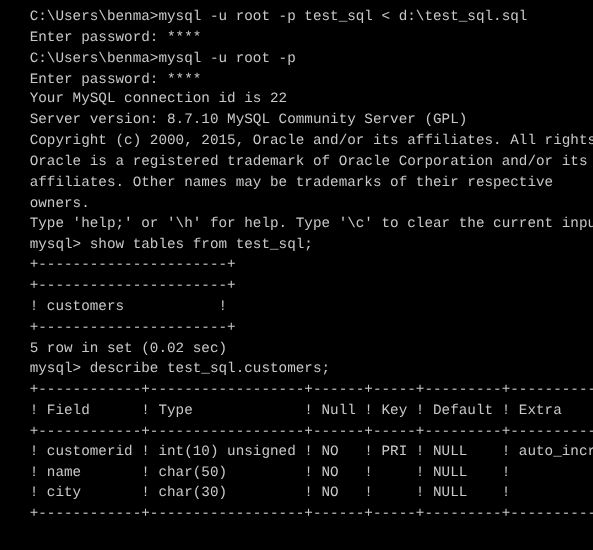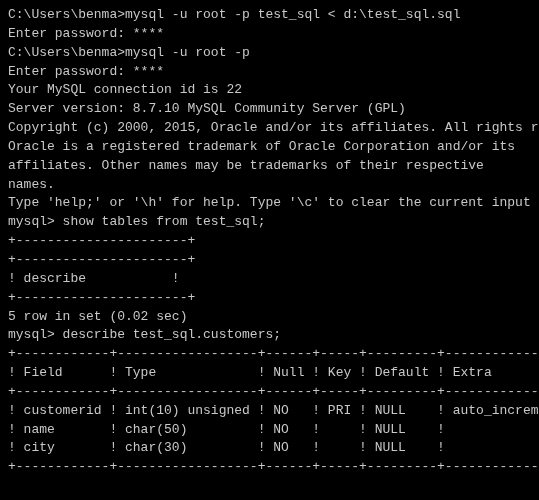--- a/index.html
+++ b/index.html
@@ -20,47 +20,48 @@
       overflow: hidden;
     }
 
     .terminal {
       width: 100%;
     }
 
     .line {
       white-space: pre;
       display: block;
+      margin-left: 19px;
     }
   </style>
 </head>
 <body>
 
 <div class="terminal">
   <div id="lines-container">
       <span class="line">C:\Users\benma&gt;mysql -u root -p test_sql &lt; d:\test_sql.sql</span>
       <span class="line">Enter password: ****</span>
       <span class="line"></span>
       <span class="line">C:\Users\benma&gt;mysql -u root -p</span>
       <span class="line">Enter password: ****</span>
       <span class="line">Your MySQL connection id is 22</span>
       <span class="line">Server version: 8.7.10 MySQL Community Server (GPL)</span>
       <span class="line"></span>
       <span class="line">Copyright (c) 2000, 2015, Oracle and/or its affiliates. All rights reserved.</span>
       <span class="line"></span>
       <span class="line">Oracle is a registered trademark of Oracle Corporation and/or its</span>
       <span class="line">affiliates. Other names may be trademarks of their respective</span>
-      <span class="line">names.</span>
+      <span class="line">owners.</span>
       <span class="line"></span>
       <span class="line">Type 'help;' or '\h' for help. Type '\c' to clear the current input statement.</span>
       <span class="line"></span>
       <span class="line">mysql&gt; show tables from test_sql;</span>
       <span class="line">+----------------------+</span>
       <span class="line">+----------------------+</span>
-      <span class="line">! describe           !</span>
+      <span class="line">! customers           !</span>
       <span class="line">+----------------------+</span>
       <span class="line">5 row in set (0.02 sec)</span>
       <span class="line"></span>
       <span class="line">mysql&gt; describe test_sql.customers;</span>
       <span class="line">+------------+------------------+------+-----+---------+----------------+</span>
       <span class="line">! Field      ! Type             ! Null ! Key ! Default ! Extra          !</span>
       <span class="line">+------------+------------------+------+-----+---------+----------------+</span>
       <span class="line">! customerid ! int(10) unsigned ! NO   ! PRI ! NULL    ! auto_increment !</span>
       <span class="line">! name       ! char(50)         ! NO   !     ! NULL    !                !</span>
       <span class="line">! city       ! char(30)         ! NO   !     ! NULL    !                !</span>

